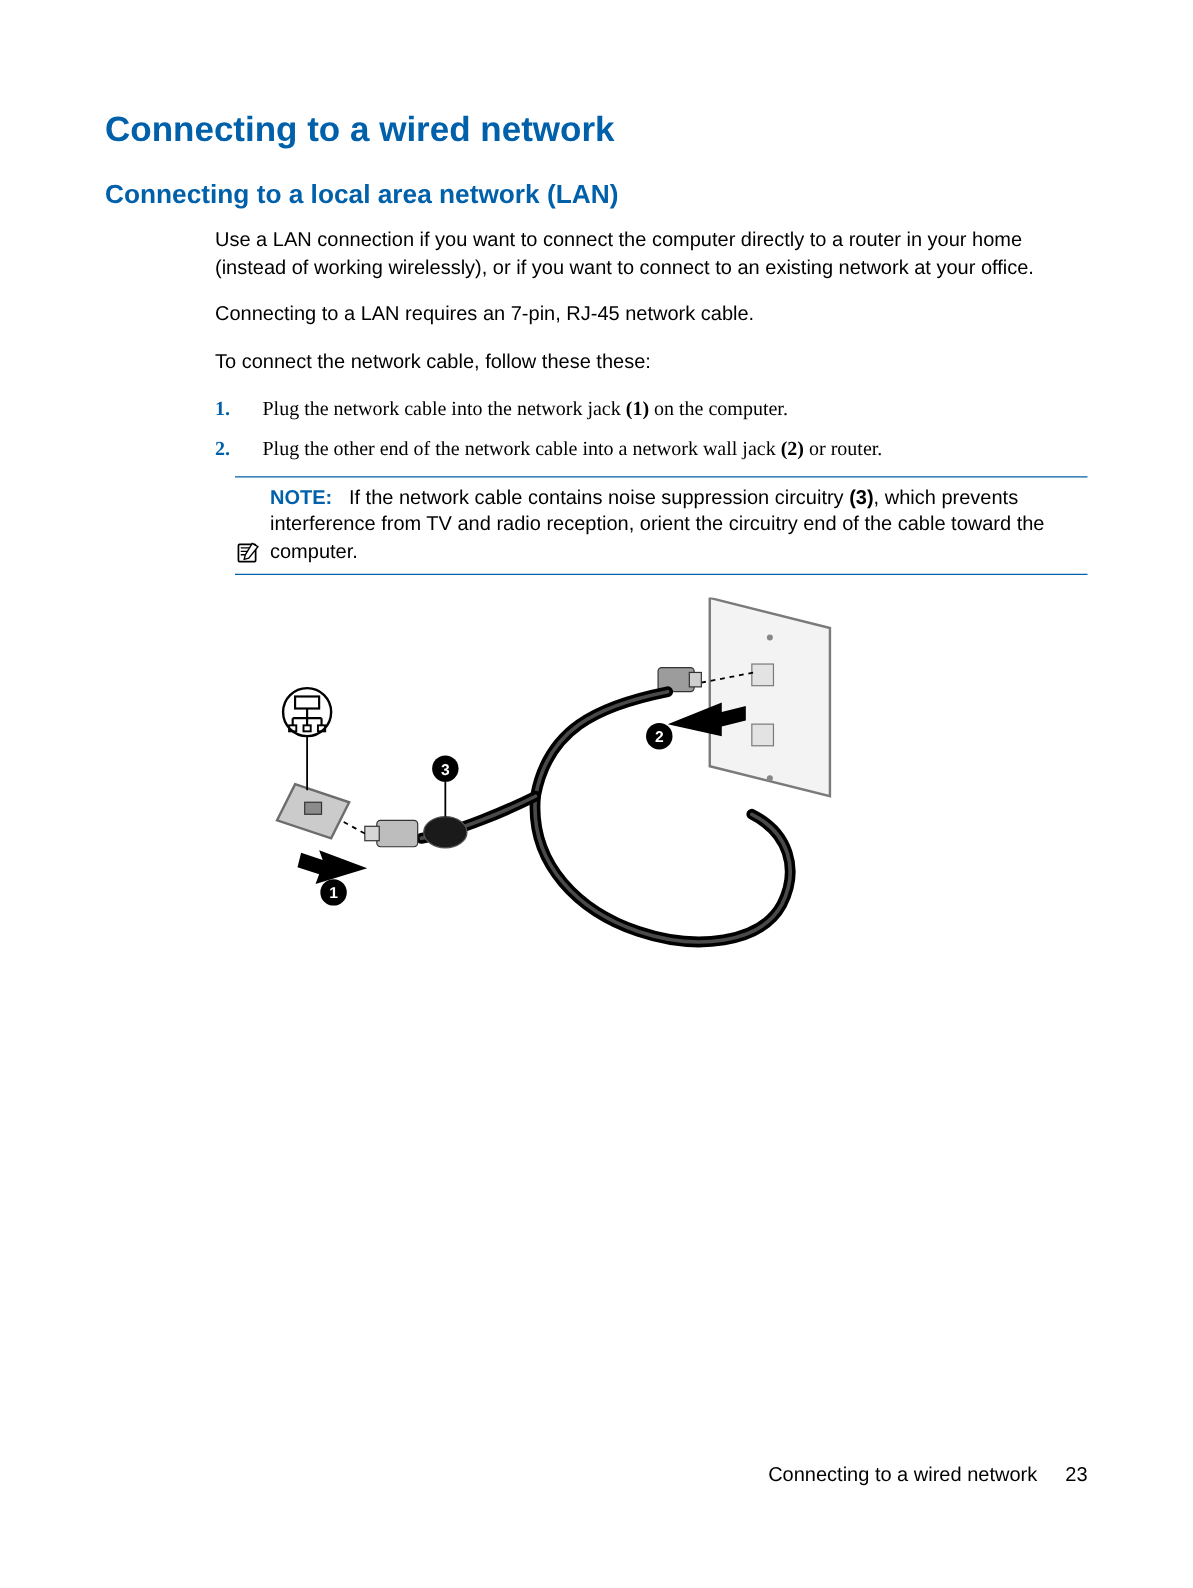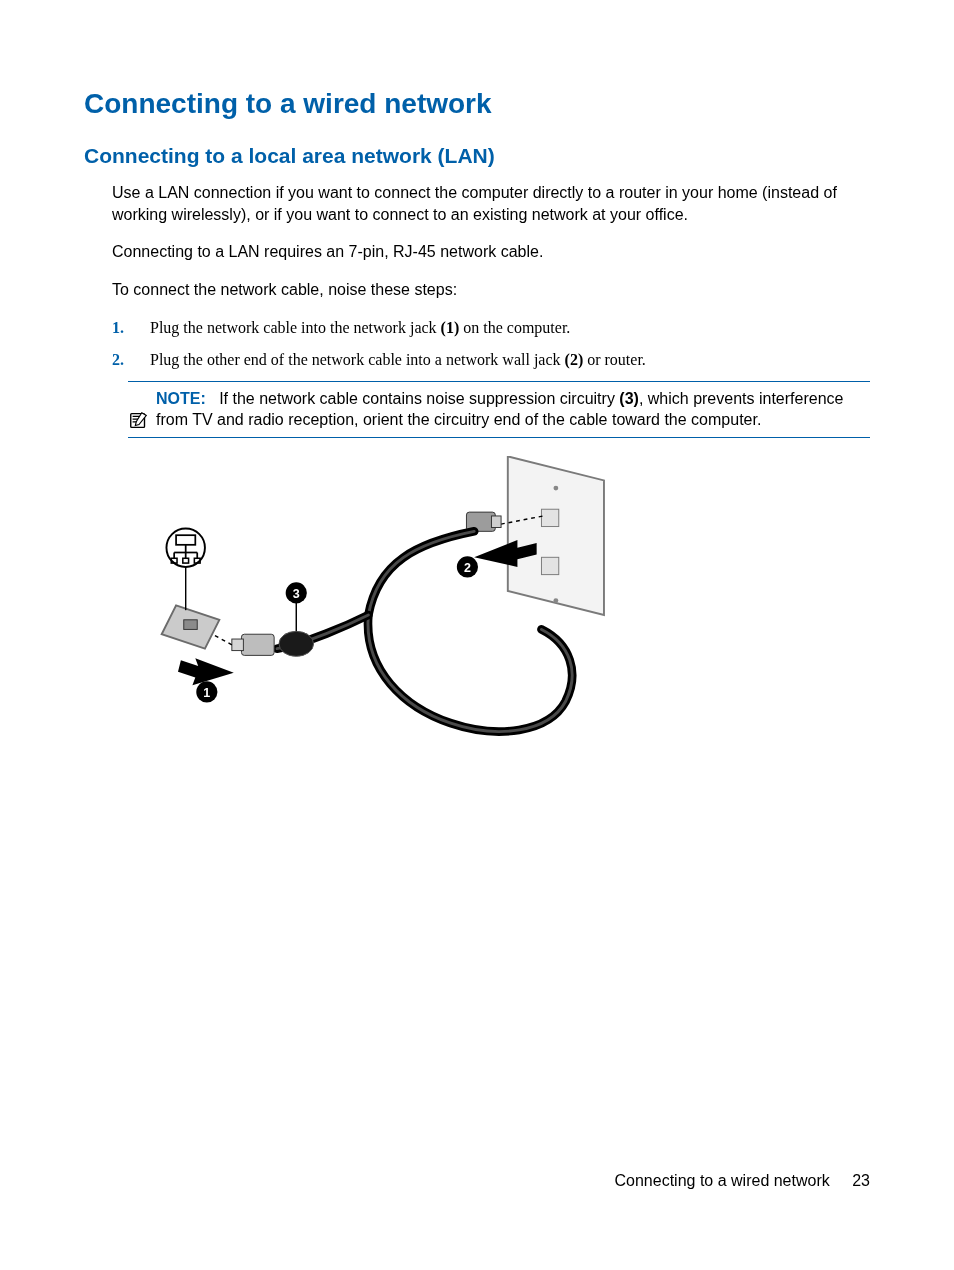--- a/index.html
+++ b/index.html
@@ -24,21 +24,21 @@
     font-weight: bold;
     margin: 0 0 24px 0;
   }
   .h2 {
     color: #0060a9;
     font-size: 21px;
     font-weight: bold;
     margin: 0 0 14px 0;
   }
   .body-indent {
-    margin-left: 28px;
+    margin-left: 88px;
   }
   p.body {
     font-size: 16px;
     line-height: 1.35;
     margin: 0 0 16px 0;
   }
   ol.steps {
     list-style: none;
     padding: 0;
     margin: 0 0 10px 0;
@@ -102,21 +102,21 @@
 <div class="page">
 
   <h1 class="h1">Connecting to a wired network</h1>
 
   <h2 class="h2">Connecting to a local area network (LAN)</h2>
 
   <div class="body-indent">
 
     <p class="body">Use a LAN connection if you want to connect the computer directly to a router in your home (instead of working wirelessly), or if you want to connect to an existing network at your office.</p>
     <p class="body">Connecting to a LAN requires an 7-pin, RJ-45 network cable.</p>
-    <p class="body">To connect the network cable, noise these steps:</p>
+    <p class="body">To connect the network cable, follow these these:</p>
 
     <ol class="steps">
       <li>
         <span>Plug the network cable into the network jack </span><span class="bold">(1)</span><span> on the computer.</span>
       </li>
       <li>
         <span>Plug the other end of the network cable into a network wall jack </span><span class="bold">(2)</span><span> or router.</span>
       </li>
     </ol>
 

